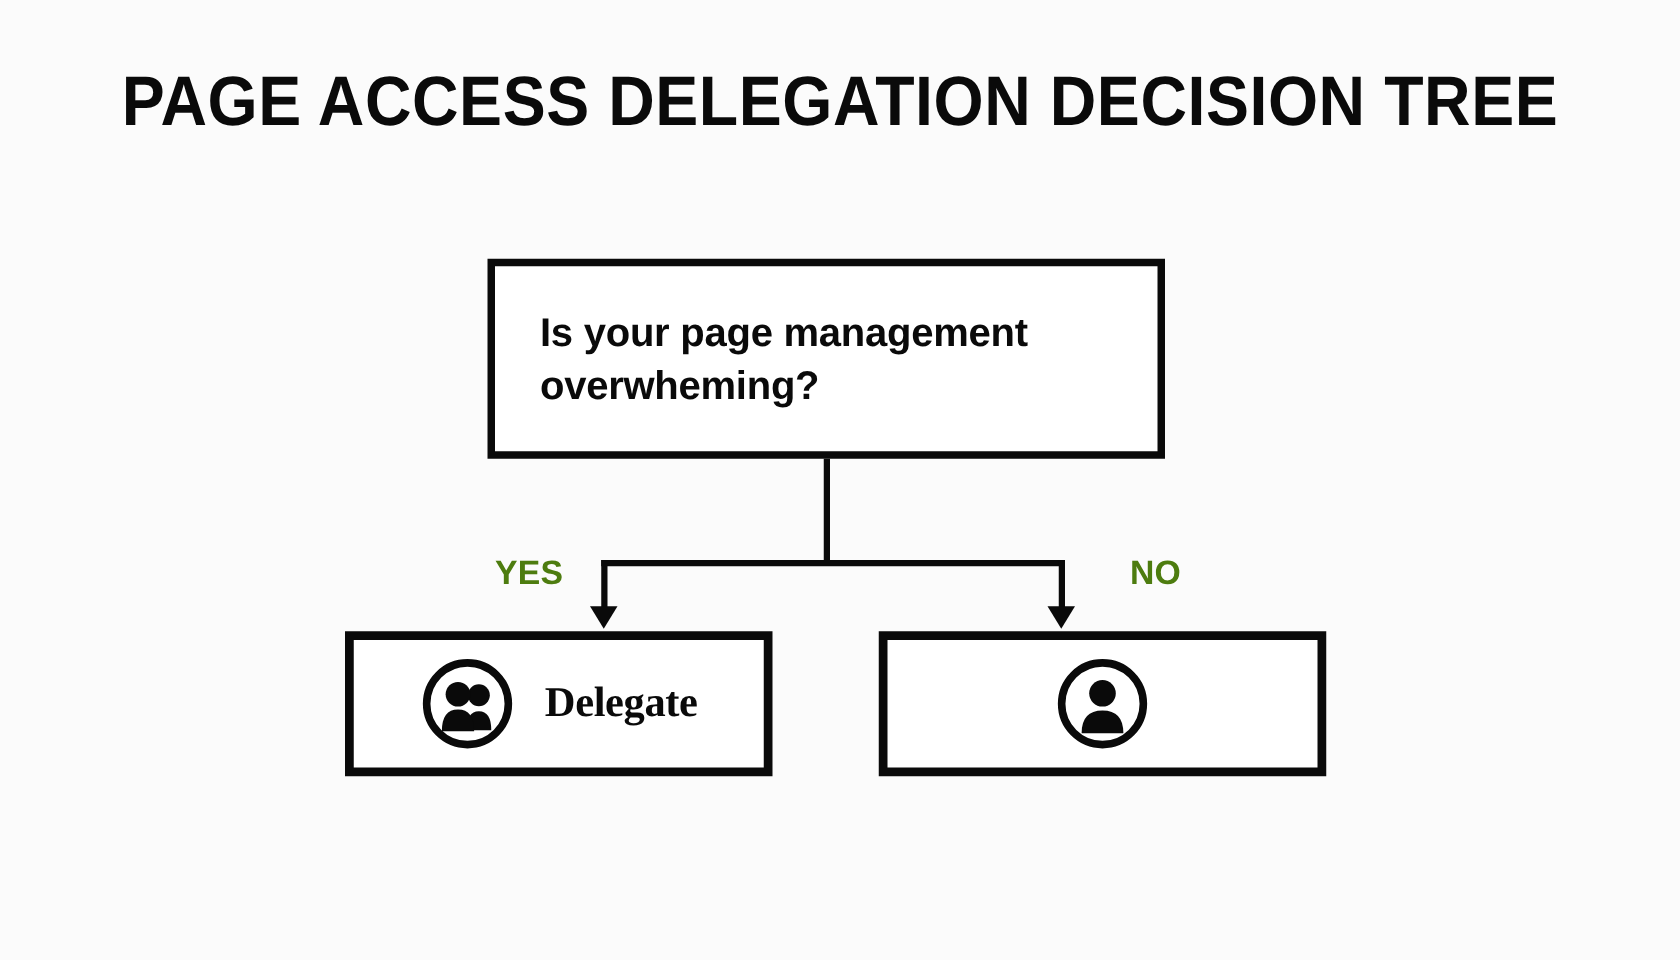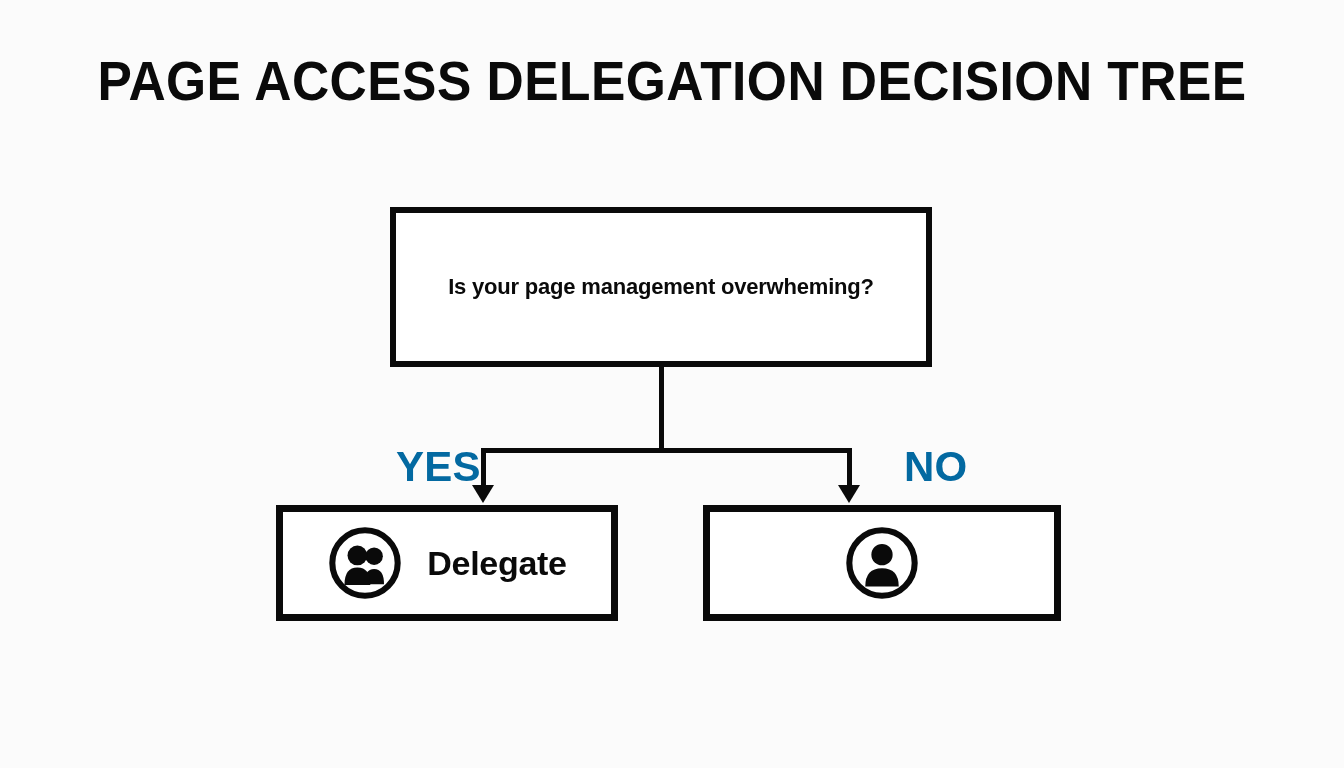--- a/index.html
+++ b/index.html
@@ -50,24 +50,24 @@
     width: 542px;
     height: 160px;
     box-sizing: border-box;
     border: 6px solid #0a0a0a;
     background: #ffffff;
     display: flex;
     align-items: center;
     justify-content: center;
   }
   .decision-text {
-    font-size: 22px;
+    font-size: 32px;
     font-weight: bold;
     line-height: 1.32;
-    text-align: center;
+    text-align: left;
     color: #0a0a0a;
     padding: 0 36px;
     letter-spacing: -0.2px;
   }
 
   
   .stem {
     position: absolute;
     left: 659px;
     top: 367px;
@@ -102,42 +102,43 @@
     border-right: 11px solid transparent;
     border-top: 18px solid #0a0a0a;
   }
   .arrowhead.left  { left: 472px; }
   .arrowhead.right { left: 838px; }
 
   
   .branch-label {
     position: absolute;
     top: 443px;
-    font-size: 42px;
+    font-size: 27px;
     font-weight: bold;
-    color: #0369a1;
+    color: #4d7c0f;
     letter-spacing: 0.2px;
     white-space: nowrap;
   }
   .branch-label.yes { left: 396px; }
   .branch-label.no  { left: 904px; }
 
   
   .outcome-box {
     position: absolute;
     top: 505px;
     height: 116px;
     box-sizing: border-box;
     border: 7px solid #0a0a0a;
     background: #ffffff;
     display: flex;
     align-items: center;
     justify-content: center;
     gap: 24px;
     padding: 0 18px;
+    font-family: Liberation Serif, serif;
   }
   .outcome-box.delegate    { left: 276px; width: 342px; }
   .outcome-box.selfmanage  { left: 703px; width: 358px; }
 
   .outcome-label {
     font-size: 34px;
     font-weight: bold;
     color: #0a0a0a;
     letter-spacing: -0.3px;
     white-space: nowrap;

